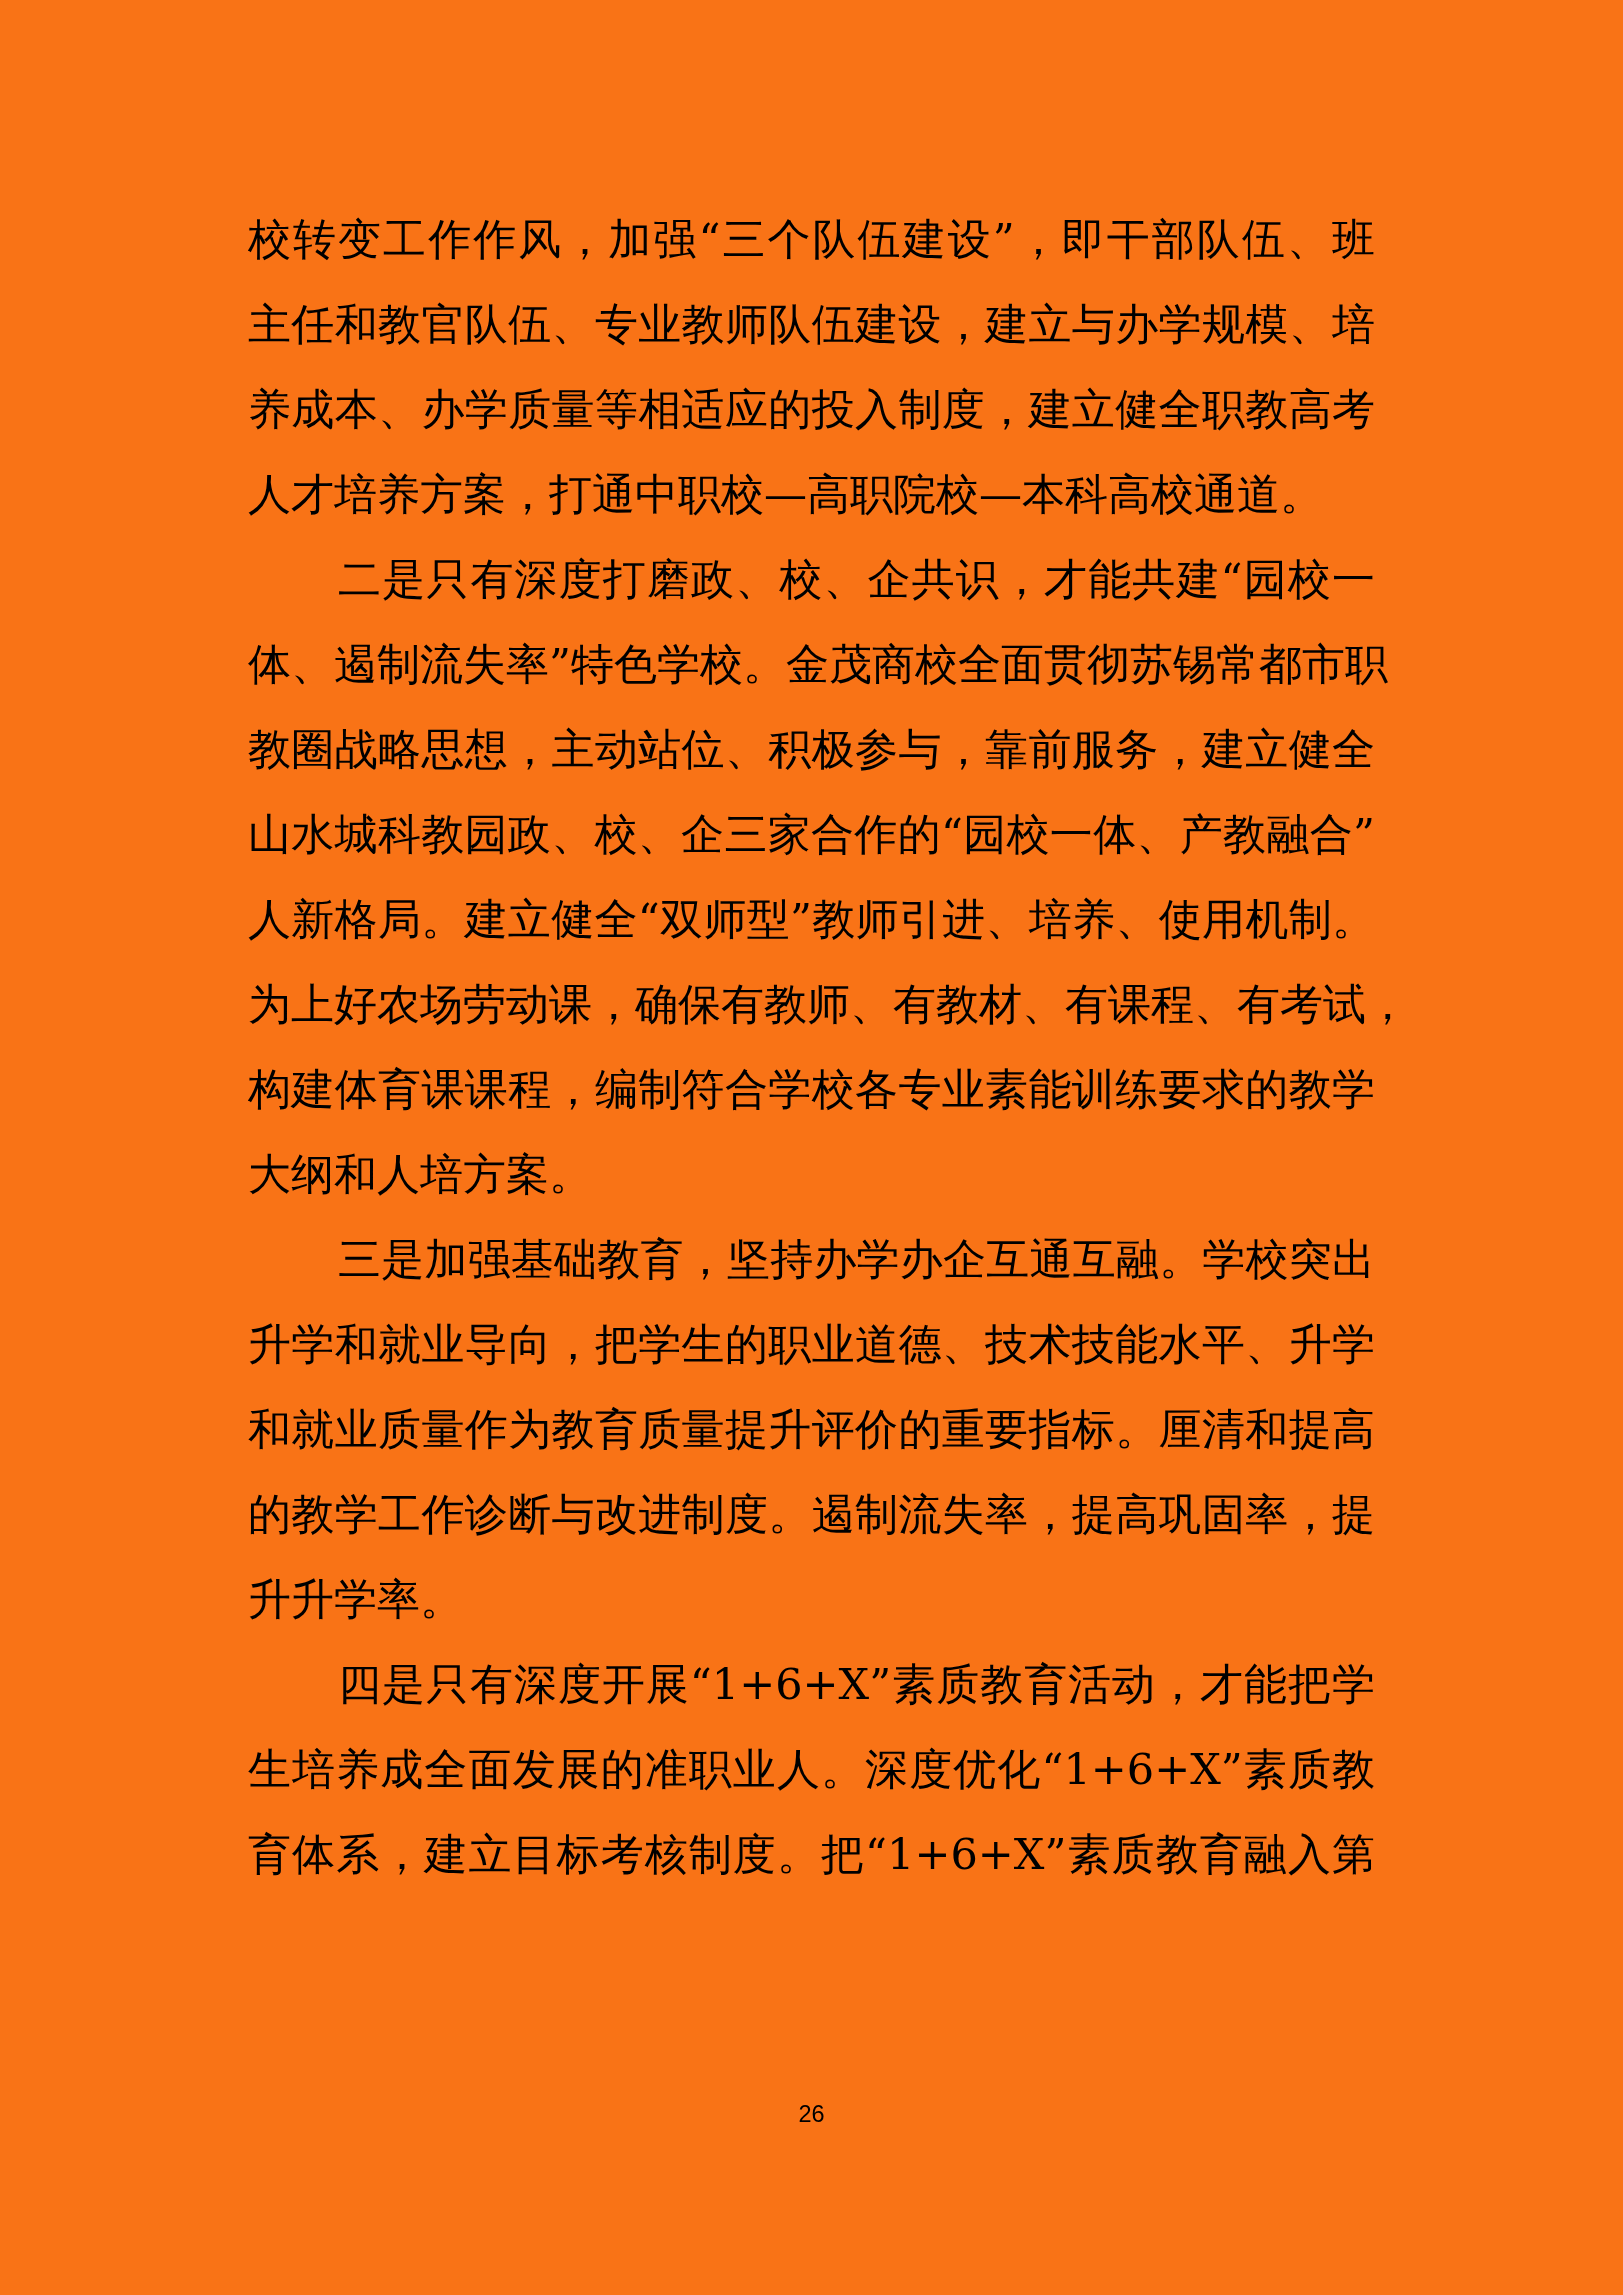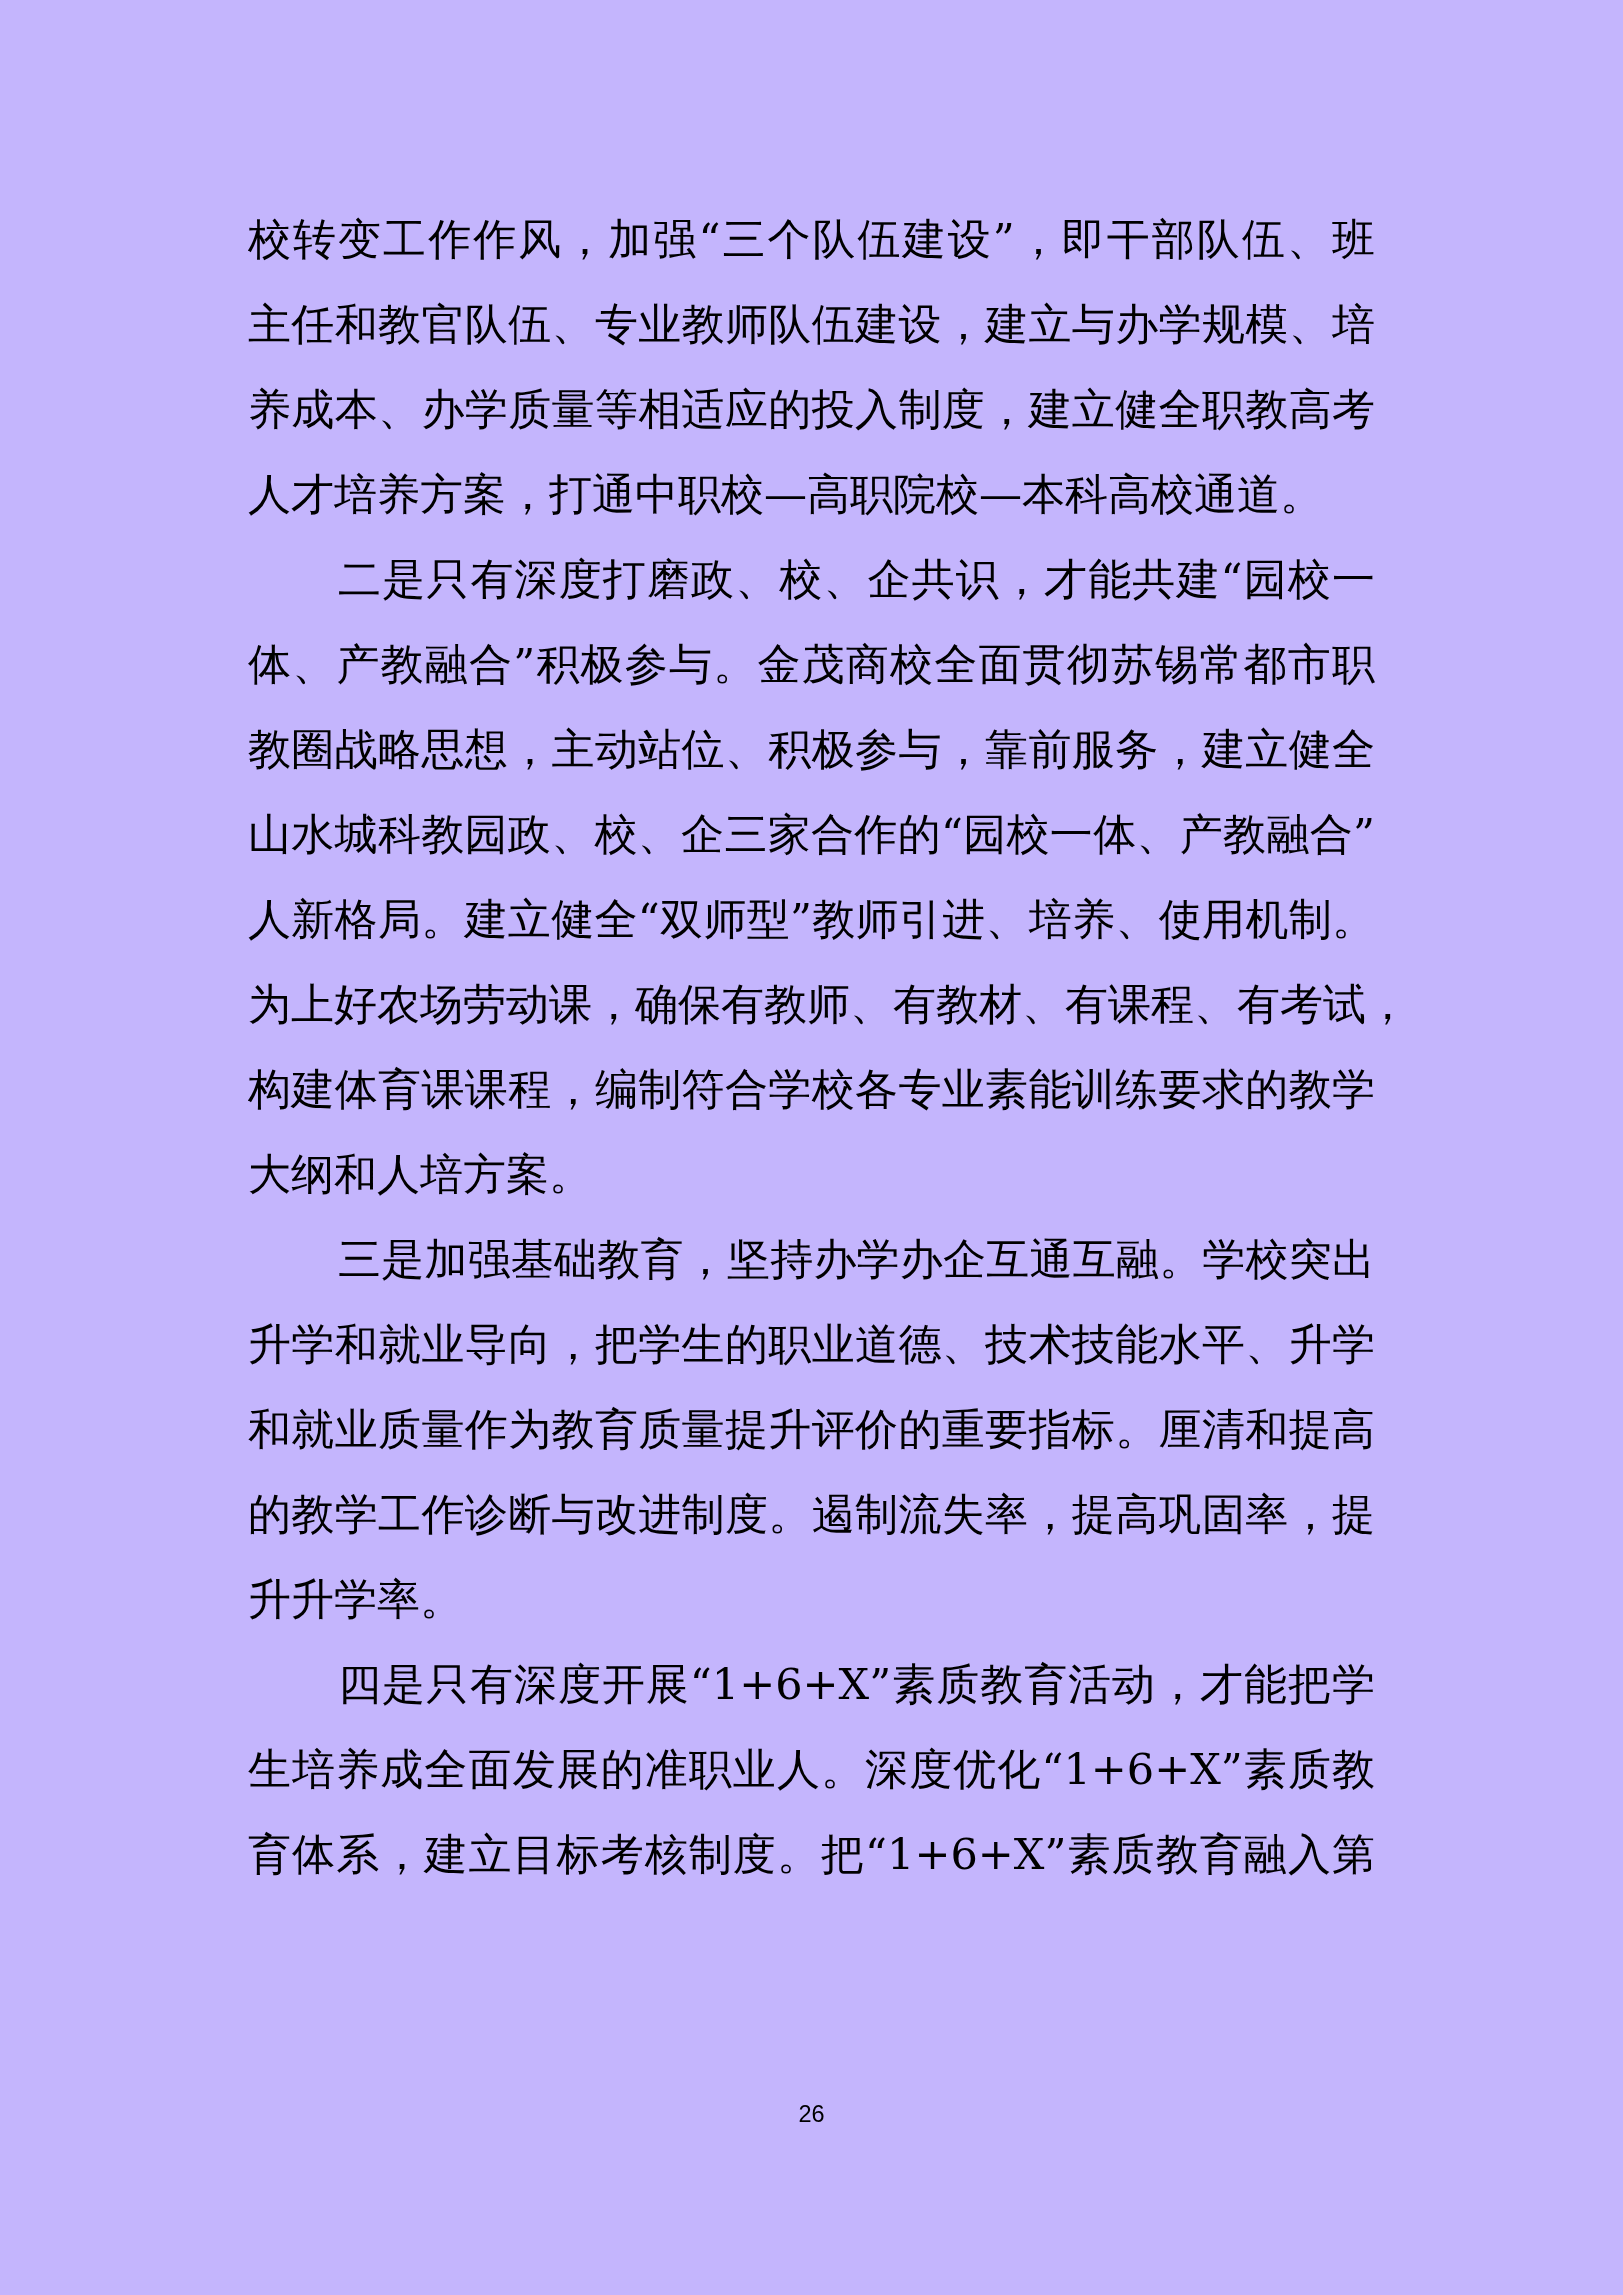--- a/index.html
+++ b/index.html
@@ -14,21 +14,21 @@
     overflow: hidden;
     font-family: "DejaVu Serif", "Liberation Serif", serif;
     color: #000000;
   }
   .page {
     position: absolute;
     left: 0;
     top: 0;
     width: 1623px;
     height: 2295px;
-    background: #c4b5fd;
+    background: #f97316;
   }
   .body-text {
     position: absolute;
     left: 248px;
     top: 197px;
     width: 1127px;
   }
   .line {
     display: block;
     height: 85px;
@@ -66,21 +66,21 @@
 
     <div class="paragraph">
       <span class="line">校转变工作作风，加强“三个队伍建设”，即干部队伍、班</span>
       <span class="line">主任和教官队伍、专业教师队伍建设，建立与办学规模、培</span>
       <span class="line">养成本、办学质量等相适应的投入制度，建立健全职教高考</span>
       <span class="line last">人才培养方案，打通中职校—高职院校—本科高校通道。</span>
     </div>
 
     <div class="paragraph">
       <span class="line indent">二是只有深度打磨政、校、企共识，才能共建“园校一</span>
-      <span class="line">体、产教融合”积极参与。金茂商校全面贯彻苏锡常都市职</span>
+      <span class="line">体、遏制流失率”特色学校。金茂商校全面贯彻苏锡常都市职</span>
       <span class="line">教圈战略思想，主动站位、积极参与，靠前服务，建立健全</span>
       <span class="line">山水城科教园政、校、企三家合作的“园校一体、产教融合”</span>
       <span class="line">人新格局。建立健全“双师型”教师引进、培养、使用机制。</span>
       <span class="line">为上好农场劳动课，确保有教师、有教材、有课程、有考试，</span>
       <span class="line">构建体育课课程，编制符合学校各专业素能训练要求的教学</span>
       <span class="line last">大纲和人培方案。</span>
     </div>
 
     <div class="paragraph">
       <span class="line indent">三是加强基础教育，坚持办学办企互通互融。学校突出</span>

